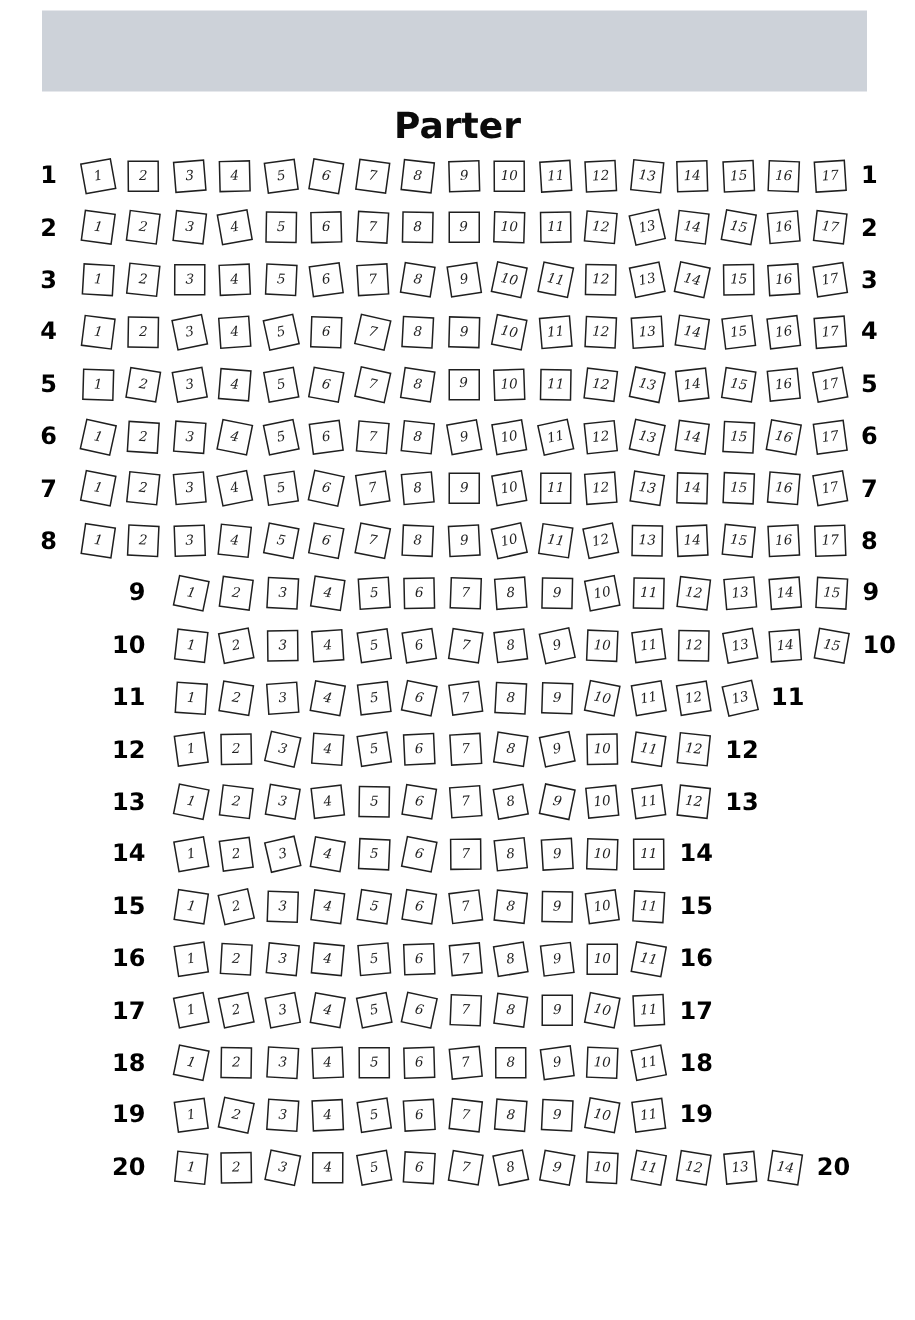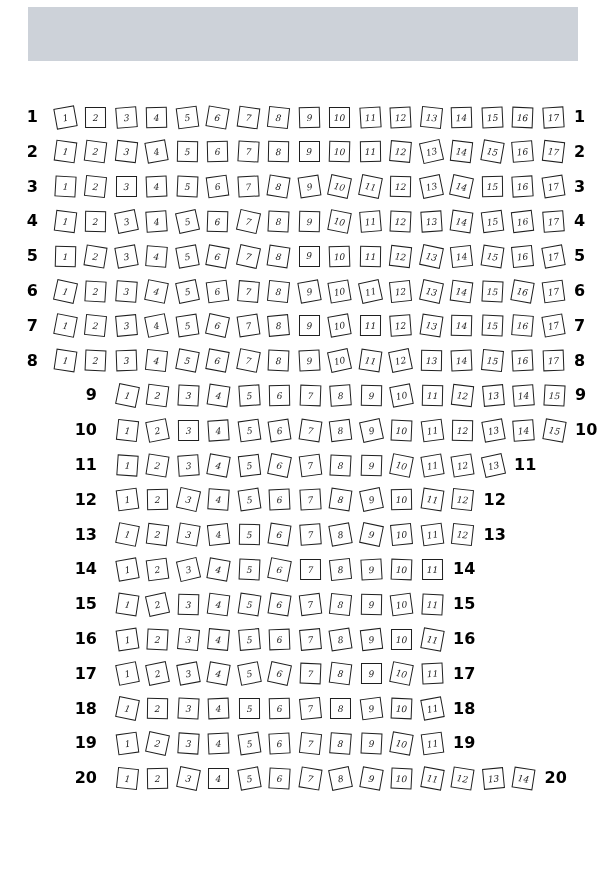--- a/index.html
+++ b/index.html
@@ -57,20 +57,21 @@
     font-size: 9px;
     color: #222222;
     pointer-events: none;
   }
 </style>
 </head>
 <body>
 
 <div class="page">
   <div class="stage-bar" style="background: rgb(205, 210, 217);"></div>
+  <div class="title">Parter</div>
   <div id="seat-map">
       <div>
         <div class="row-label left" style="top: 106px; left: 12px; width: 26px;">1</div>
         <div class="seat" style="left: 54.5px; top: 106.5px; transform: rotate(-10.3deg); border-color: rgb(31, 31, 31); background: rgb(255, 255, 255);">
           <span>1</span>
         </div>
         <div class="seat" style="left: 85px; top: 106.5px; transform: rotate(-0.4deg); border-color: rgb(31, 31, 31); background: rgb(255, 255, 255);">
           <span>2</span>
         </div>
         <div class="seat" style="left: 115.5px; top: 106.5px; transform: rotate(-4.6deg); border-color: rgb(31, 31, 31); background: rgb(255, 255, 255);">

